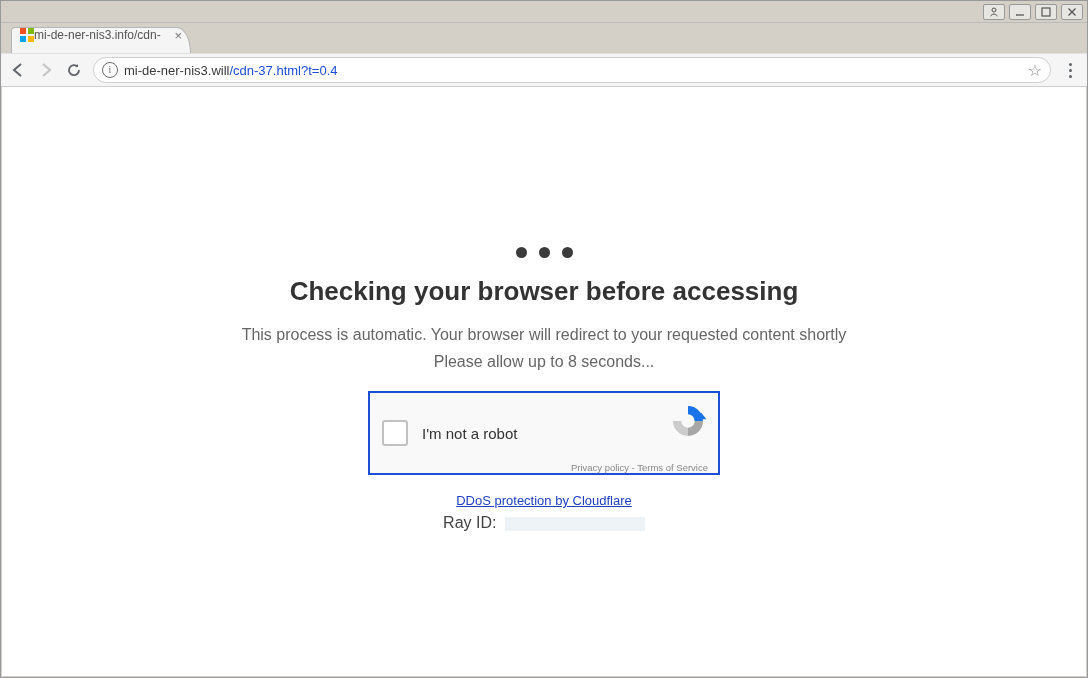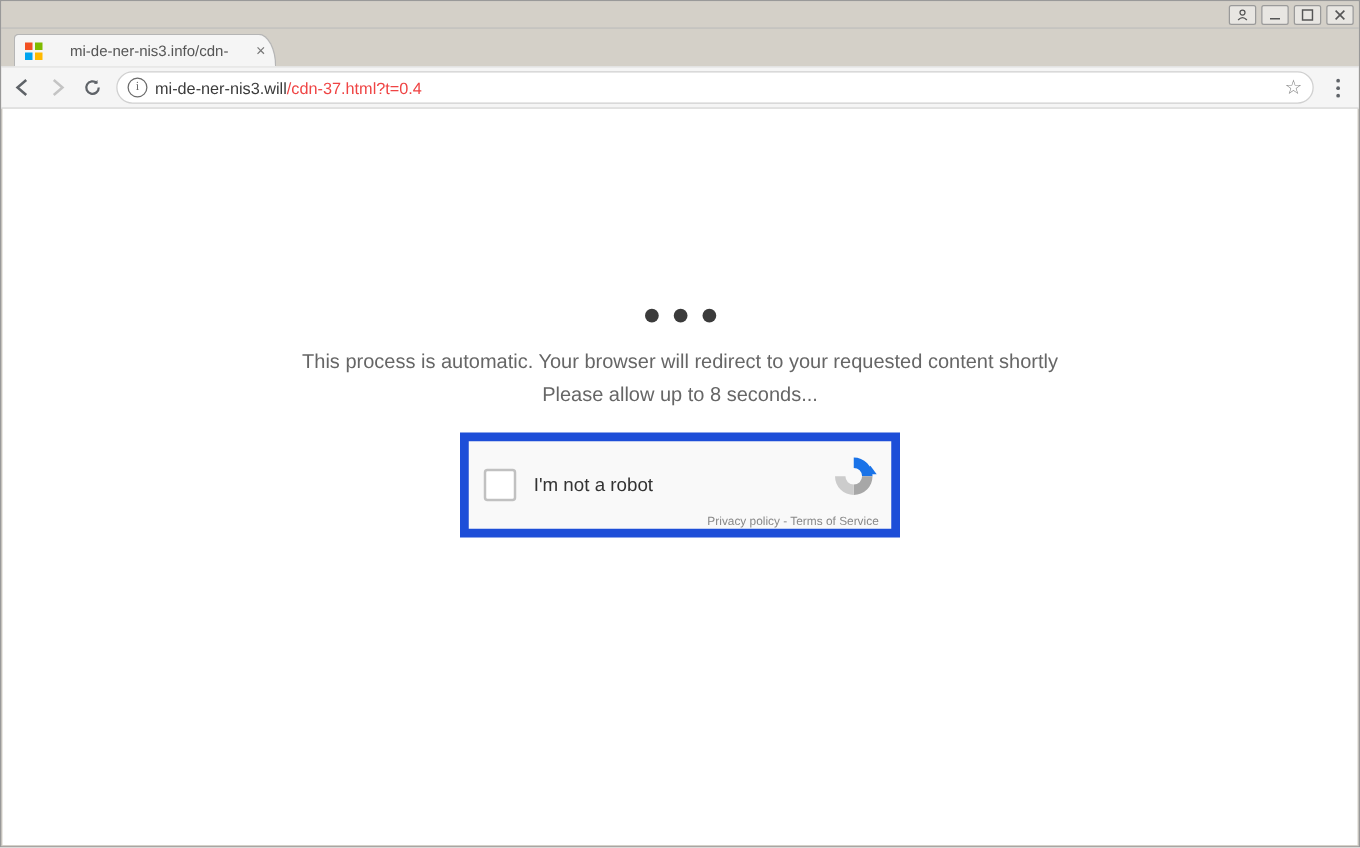--- a/index.html
+++ b/index.html
@@ -2,44 +2,44 @@
 <html><head>
 <meta charset="utf-8">
 <style>
   * { box-sizing: border-box; margin: 0; padding: 0; }
   html, body { width: 1088px; height: 678px; font-family: Arial, Helvetica, sans-serif; background: #fff; overflow: hidden; }
   .window { width: 1088px; height: 678px; background: #d4d0c8; position: relative; border: 1px solid #999; }
   .titlebar { height: 22px; background: #d4d0c8; display: flex; justify-content: flex-end; align-items: center; padding-right: 4px; gap: 4px; border-bottom: 1px solid #bbb; }
   .winbtn { width: 22px; height: 16px; background: #e8e6e2; border: 1px solid #9a9a9a; border-radius: 2px; display: inline-flex; align-items: center; justify-content: center; cursor: pointer; }
   .winbtn svg { width: 10px; height: 10px; }
   .tabstrip { height: 30px; background: #d4d0c8; display: flex; align-items: flex-end; padding-left: 10px; }
-  .tab { height: 26px; min-width: 180px; background: #f5f5f5; border: 1px solid #b5b5b5; border-bottom: none; border-top-left-radius: 4px; border-top-right-radius: 14px 26px; display: flex; align-items: center; padding: 0 8px; gap: 22px; font-size: 12px; color: #555; position: relative; margin-top: 19px; }
+  .tab { height: 26px; min-width: 180px; background: #f5f5f5; border: 1px solid #b5b5b5; border-bottom: none; border-top-left-radius: 4px; border-top-right-radius: 14px 26px; display: flex; padding: 0 8px; gap: 0; font-size: 12px; color: #555; position: relative; margin-top: 19px; }
   .favicon { width: 14px; height: 14px; display: inline-block; background:
     linear-gradient(#f25022,#f25022) 0 0/6px 6px no-repeat,
     linear-gradient(#7fba00,#7fba00) 8px 0/6px 6px no-repeat,
     linear-gradient(#00a4ef,#00a4ef) 0 8px/6px 6px no-repeat,
     linear-gradient(#ffb900,#ffb900) 8px 8px/6px 6px no-repeat; }
   .tab .close { margin-left: auto; color: #777; font-size: 13px; cursor: pointer; }
   .addrrow { height: 34px; background: #f5f5f5; border-top: 1px solid #e0e0e0; border-bottom: 1px solid #cfcfcf; display: flex; align-items: center; padding: 0 8px; gap: 10px; }
   .navicon { width: 18px; height: 18px; display: inline-flex; align-items: center; justify-content: center; color: #5f6368; cursor: pointer; }
   .navicon.dis { color: #bdbdbd; cursor: default; }
   .omnibox { flex: 1; height: 26px; background: #fff; border: 1px solid #d0d0d0; border-radius: 14px; display: flex; align-items: center; padding: 0 8px; gap: 6px; }
   .info-icon { width: 16px; height: 16px; border: 1.2px solid #6b6b6b; border-radius: 50%; display: inline-flex; align-items: center; justify-content: center; font-size: 10px; color: #6b6b6b; font-family: serif; line-height: 1; }
   .url { font-size: 13px; color: #3b3b3b; white-space: nowrap; overflow: hidden; }
-  .url .muted { color: #ef4444; }
+  .url .muted { color: #1d4ed8; }
   .star { margin-left: auto; color: #888; font-size: 16px; cursor: pointer; }
   .menuicon { width: 18px; display: flex; flex-direction: column; gap: 3px; align-items: center; cursor: pointer; }
   .menuicon span { width: 3px; height: 3px; background: #5f6368; border-radius: 50%; display: block; }
   .viewport { position: absolute; left: 1px; right: 1px; top: 86px; bottom: 1px; background: #fff; }
   .content { width: 100%; text-align: center; padding-top: 160px; }
   .dots { display: flex; justify-content: center; gap: 12px; margin-bottom: 18px; }
   .dots span { width: 11px; height: 11px; background: #3b3b3b; border-radius: 50%; display: inline-block; }
   h1 { font-size: 26px; color: #333; font-weight: bold; margin-bottom: 14px; }
   .sub { font-size: 16px; color: #666; line-height: 1.7; margin-bottom: 16px; }
-  .recaptcha { width: 352px; height: 84px; margin: 0 auto 18px; border: 7px solid #1d4ed8; background: #f9f9f9; display: flex; align-items: center; padding: 0 12px; position: relative; }
+  .recaptcha { width: 352px; height: 84px; margin: 0 auto 18px; border: 2px solid #1d4ed8; background: #f9f9f9; display: flex; align-items: center; padding: 0 12px; position: relative; }
   .rc-check { width: 26px; height: 26px; border: 2px solid #c1c1c1; border-radius: 3px; background: #fff; cursor: pointer; }
   .rc-label { font-size: 15px; color: #333; margin-left: 14px; }
   .rc-right { position: absolute; right: 10px; top: 8px; text-align: center; }
   .rc-logo { width: 40px; height: 40px; margin: 0 auto; }
   .rc-terms { position: absolute; right: 10px; bottom: 0; font-size: 9.5px; color: #888; }
   .ddos { font-size: 13px; }
   .ddos a { color: #2040c0; text-decoration: underline; }
   .rayrow { font-size: 16px; color: #444; margin-top: 6px; }
   .redact { display: inline-block; width: 140px; height: 14px; background: #eef3f8; vertical-align: middle; margin-left: 4px; }
 </style>
@@ -110,20 +110,21 @@
       </div>
   </div>
 
   <div class="viewport">
     <div class="content">
       <div class="dots">
           <span></span>
           <span></span>
           <span></span>
         </div>
+      <h1>Checking your browser before accessing</h1>
       <div class="sub">
         <div>This process is automatic. Your browser will redirect to your requested content shortly</div>
         <div>Please allow up to 8 seconds...</div>
       </div>
 
       <div class="recaptcha">
         <div class="rc-check"></div>
         <div class="rc-label">I'm not a robot</div>
         <div class="rc-right">
           <svg class="rc-logo" viewBox="0 0 48 48">
@@ -131,16 +132,23 @@
             <path d="M42 24 A18 18 0 0 1 24 42 L24 32 A8 8 0 0 0 32 24 Z" fill="#a7a7a7"></path>
             <path d="M24 42 A18 18 0 0 1 6 24 L16 24 A8 8 0 0 0 24 32 Z" fill="#cccccc"></path>
             <polygon points="40,14 46,22 34,22" fill="#1a73e8"></polygon>
           </svg>
         </div>
         <div class="rc-terms">
           <span>Privacy policy</span><span> - </span><span>Terms of Service</span>
         </div>
       </div>
 
+      <div class="ddos">
+        <a href="#">DDoS protection by Cloudflare</a>
+      </div>
+      <div class="rayrow">
+        <span>Ray ID:</span>
+        <span class="redact"></span>
+      </div>
     </div>
   </div>
 
 </div>
 
 </body></html>

